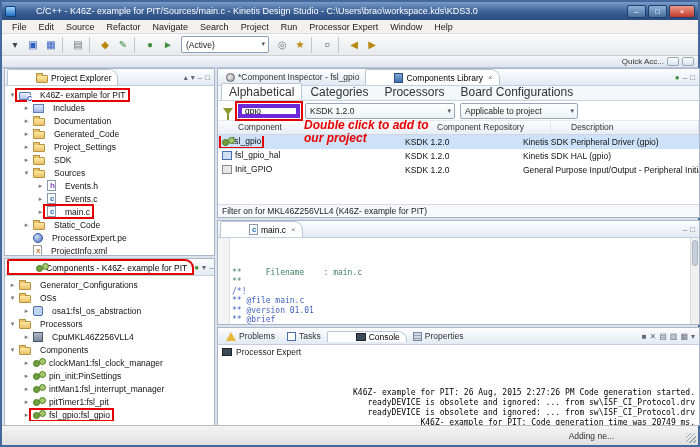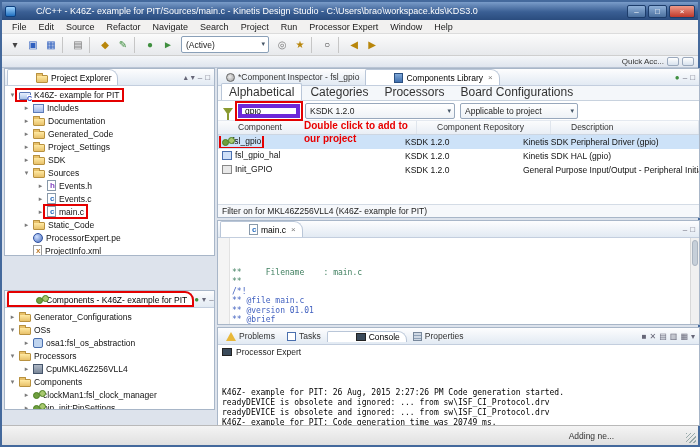--- a/index.html
+++ b/index.html
@@ -25,39 +25,39 @@
   .tb-dark{color:#444;} .tb-blue{color:#2f5fbf;} .tb-green{color:#3f8f3f;} .tb-gray{color:#777;} .tb-gold{color:#b8860b;}
   .active-combo { width:88px; height:17px; margin:0 4px; background:#fff; border:1px solid #8aa0b8; border-radius:2px; font-size:8.5px; color:#222; display:flex; align-items:center; padding:0 14px 0 4px; position:relative; }
   .active-combo::after { content:"▾"; position:absolute; right:3px; top:3px; font-size:7px; color:#456; }
 
   .persp { height:12px; background:linear-gradient(#f4f6f9,#dfe5ee); border-bottom:1px solid #b9c4d4; display:flex; align-items:center; justify-content:flex-end; gap:3px; padding-right:4px; font-size:8px; color:#333; }
   .persp-btn { width:12px; height:9px; border:1px solid #9aa8bc; border-radius:2px; background:linear-gradient(#fff,#d8e2ee); }
 
   
   .panel { position:absolute; background:#fff; border:1px solid #a8b6c8; overflow:hidden; }
   .panel-pe      { left:2px;   top:66px;  width:211px; height:188px; }
-  .panel-comp    { left:2px;   top:256px; width:211px; height:120px;margin-top:32px; }
+  .panel-comp    { left:2px;   top:256px; width:211px; height:168px; }
   .panel-lib     { left:215px; top:66px;  width:483px; height:150px; }
   .panel-editor  { left:215px; top:218px; width:483px; height:105px; }
   .panel-console { left:215px; top:325px; width:483px; height:99px;  }
 
   .tabstrip { height:17px; background:linear-gradient(#fdfdfe,#e2eaf3); border-bottom:1px solid #c3cede; display:flex; align-items:stretch; padding-left:2px; font-size:8.5px; color:#333; white-space:nowrap; }
   .vtab { display:flex; align-items:center; gap:3px; padding:0 6px; }
   .vtab.sel { background:#fff; border:1px solid #b9c6d8; border-bottom:none; border-radius:2px 9px 0 0; color:#000;padding-left:28px; }
   .vtab.redbox { outline:2px solid #e40000; outline-offset:-2px; }
   .tab-close { font-size:8px; color:#777; margin-left:2px; }
   .strip-icons { margin-left:auto; display:flex; align-items:center; gap:3px; padding-right:4px; font-size:8px; color:#667; }
   .strip-icons span { cursor:default; }
 
   
   .tree { padding-top:2px; overflow:hidden; }
   .tree-row { display:flex; align-items:center; height:13px; font-size:8.5px; color:#111; white-space:nowrap; }
   .tree-row.lvl0{padding-left:3px;} .tree-row.lvl1{padding-left:17px;} .tree-row.lvl2{padding-left:31px;}
   .arrow { flex:none; width:9px; text-align:center; font-size:7px; color:#7a7a7a; }
-  .lab-group { display:flex; align-items:center; gap:3px; padding:0 2px; }
+  .lab-group { display:flex; align-items:center; gap:9px; padding:0 2px; }
   .tree-row.redbox .lab-group { outline:2px solid #e40000; }
 
   
   .icon { flex:none; display:inline-block; position:relative; width:13px; height:11px; }
   .folder-icon { width:12px; height:8px; margin-top:2px; background:linear-gradient(#ffe9a2,#e8c16a); border:1px solid #b8913f; border-radius:1px; }
   .folder-icon::before { content:""; position:absolute; top:-3px; left:-1px; width:5px; height:2px; background:#e8c16a; border:1px solid #b8913f; border-bottom:none; border-radius:1px 1px 0 0; }
   .project-icon { width:12px; height:8px; margin-top:2px; background:linear-gradient(#e8f0ff,#aac4e8); border:1px solid #5c7bb8; border-radius:1px; }
   .project-icon::after { content:"C"; position:absolute; right:-2px; bottom:-3px; font:bold 7px "Liberation Sans",sans-serif; color:#1f3fbf; background:#fff; line-height:7px; }
   .includes-icon { width:11px; height:9px; margin-top:1px; background:linear-gradient(#dfe9ff,#9fb8e8); border:1px solid #5c7bb8; }
   .cfile-icon { width:9px; height:11px; background:#fff; border:1px solid #8899aa; }
@@ -92,34 +92,34 @@
   .combo::after { content:"▾"; position:absolute; right:3px; top:3px; font-size:7px; color:#456; }
   .combo.repo { width:150px; } .combo.applicable { width:118px; }
   .lib-head { display:flex; height:14px; background:linear-gradient(#fbfcfd,#e9eef5); border-bottom:1px solid #cdd6e2; font-size:8.5px; color:#333; }
   .lib-head .hcell { padding:1px 4px; border-right:1px solid #dfe5ed; overflow:hidden; white-space:nowrap;margin-left:16px; }
   .col-name{width:183px;} .col-repo{width:118px;} .col-desc{flex:1;}
   .lib-row { display:flex; align-items:center; height:14px; font-size:8.5px; color:#111; white-space:nowrap; }
   .lib-row.selected { background:#cde2f8; }
   .lib-row .cell { padding:0 4px; overflow:hidden; }
   .name-wrap { display:inline-flex; align-items:center; gap:3px; }
   .lib-row.redbox .name-wrap { outline:2px solid #e40000; outline-offset:1px; }
-  .annot { position:absolute; left:86px; top:50px; z-index:6; color:#e80000; font-weight:bold; font-size:10px; line-height:13px; }
+  .annot { position:absolute; left:86px; top:50px; z-index:6; color:#e80000; font-weight:bold; font-size:12px; line-height:13px;font-style:italic; }
   .filter-status { position:absolute; left:0; right:0; bottom:0; height:13px; border-top:1px solid #d4dce6; background:#f6f8fb; font-size:8.5px; color:#222; padding:0 4px; line-height:13px; white-space:nowrap; overflow:hidden; }
 
   
   .editor-body { position:absolute; top:17px; left:0; right:0; bottom:0; }
   .gutter { position:absolute; left:0; top:0; bottom:0; width:12px; background:#f4f4f4; border-right:1px solid #e2e2e2; }
   .code { position:absolute; left:14px; top:1px; right:10px; bottom:0; font-family:"DejaVu Sans Mono",monospace; font-size:8px; line-height:9.5px; white-space:pre; overflow:hidden; }
   .code-line.green{color:#3f7f5f;} .code-line.blue{color:#3f5fbf;}
   .vscroll { position:absolute; right:0; top:0; bottom:0; width:9px; background:#f0f0f0; border-left:1px solid #d8d8d8; }
   .vscroll .thumb { position:absolute; left:1px; right:1px; top:2px; height:30%; background:#c6cfd9; border:1px solid #aab4c0; border-radius:3px; }
 
   
   .console-title { height:13px; display:flex; align-items:center; gap:4px; font-size:8.5px; color:#222; padding:0 4px; }
-  .console-lines { font-family:"DejaVu Sans Mono",monospace; font-size:8px; line-height:10px; color:#000; padding:0 4px; white-space:pre; overflow:hidden; }
+  .console-lines { font-family:"DejaVu Sans Mono",monospace; font-size:8px; line-height:10px; color:#000; padding:0 4px; white-space:pre; overflow:hidden;text-align:right; }
 
   
   .statusbar { position:absolute; left:0; right:0; bottom:0; height:20px; background:linear-gradient(#f4f4f4,#e0e0e0); border-top:1px solid #b9b9b9; display:flex; align-items:center; font-size:8.5px; color:#333; padding:0 6px; }
   .status-right { margin-left:auto; margin-right:78px; }
   .grip { position:absolute; right:2px; bottom:2px; width:10px; height:10px; background:repeating-linear-gradient(135deg,#9aa 0 1px,transparent 1px 3px); }
 </style>
 </head>
 <body>
 
 <div class="app">

